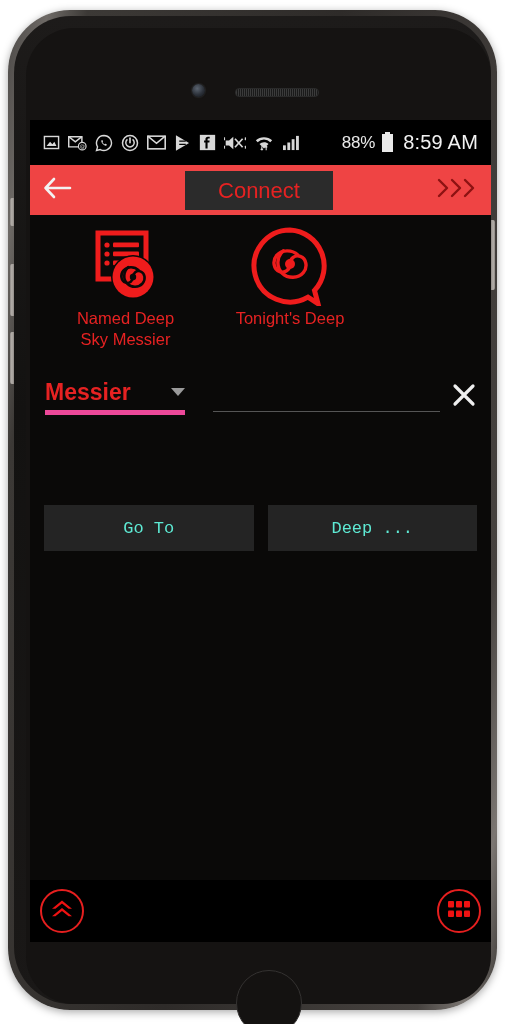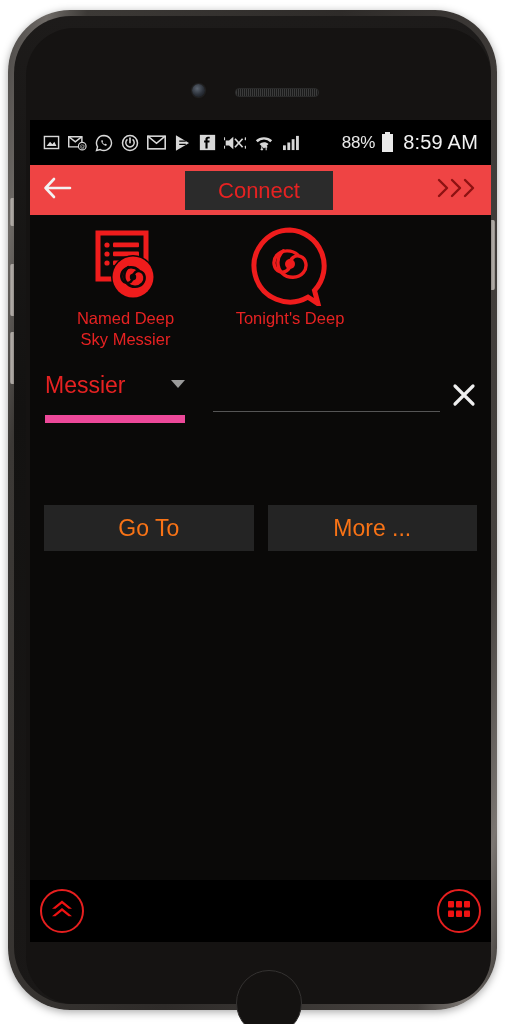--- a/index.html
+++ b/index.html
@@ -203,23 +203,24 @@
     left: 0; top: 157px;
     width: 461px; height: 50px;
     display: flex;
     align-items: center;
   }
   #catalog-dropdown {
     margin-left: 15px;
     width: 140px;
     display: flex;
     align-items: center;
-    border-bottom: 8px solid #ec4899;
-    padding-bottom: 16px;
-    cursor: pointer;
+    border-bottom: 5px solid #ec4899;
+    padding-bottom: 4px;
+    cursor: pointer;
+    font-weight: bold;
   }
   #catalog-value {
     color: #e62222;
     font-size: 23px;
     flex: 1;
   }
   #catalog-caret {
     width: 0; height: 0;
     border-left: 7px solid transparent;
     border-right: 7px solid transparent;
@@ -251,26 +252,27 @@
     width: 461px;
     display: flex;
     gap: 14px;
     padding: 0 14px;
     box-sizing: border-box;
   }
   .action-button {
     flex: 1;
     height: 46px;
     background: #242424;
-    color: #f97316;
-    font-size: 23px;
+    color: #5eead4;
+    font-size: 17px;
     display: flex;
     align-items: center;
     justify-content: center;
     cursor: pointer;
+    font-family: Liberation Mono, monospace;
   }
 
   
   #bottom-bar {
     position: absolute;
     left: 0; bottom: 0;
     width: 461px; height: 62px;
     background: #000;
     display: flex;
     align-items: center;
@@ -465,21 +467,21 @@
           <span>
             <svg width="26" height="26" viewBox="0 0 26 26">
                 <path d="M4 4l18 18M22 4L4 22" stroke="#efefef" stroke-width="3.2" stroke-linecap="round"></path>
               </svg>
           </span>
         </div>
       </div>
 
       <div id="action-row">
         <div class="action-button">Go To</div>
-        <div class="action-button">More ...</div>
+        <div class="action-button">Deep ...</div>
       </div>
 
       <div id="bottom-bar">
         <div class="round-icon-button">
           <span>
             <svg width="26" height="24" viewBox="0 0 26 24">
                 <g fill="#ef1212">
                   <path d="M13 3.5l10 8.2-3.4 0L13 6.6 6.4 11.7H3z"></path>
                   <path d="M13 11l10 8.2-3.4 0L13 14.1 6.4 19.2H3z"></path>
                 </g>

